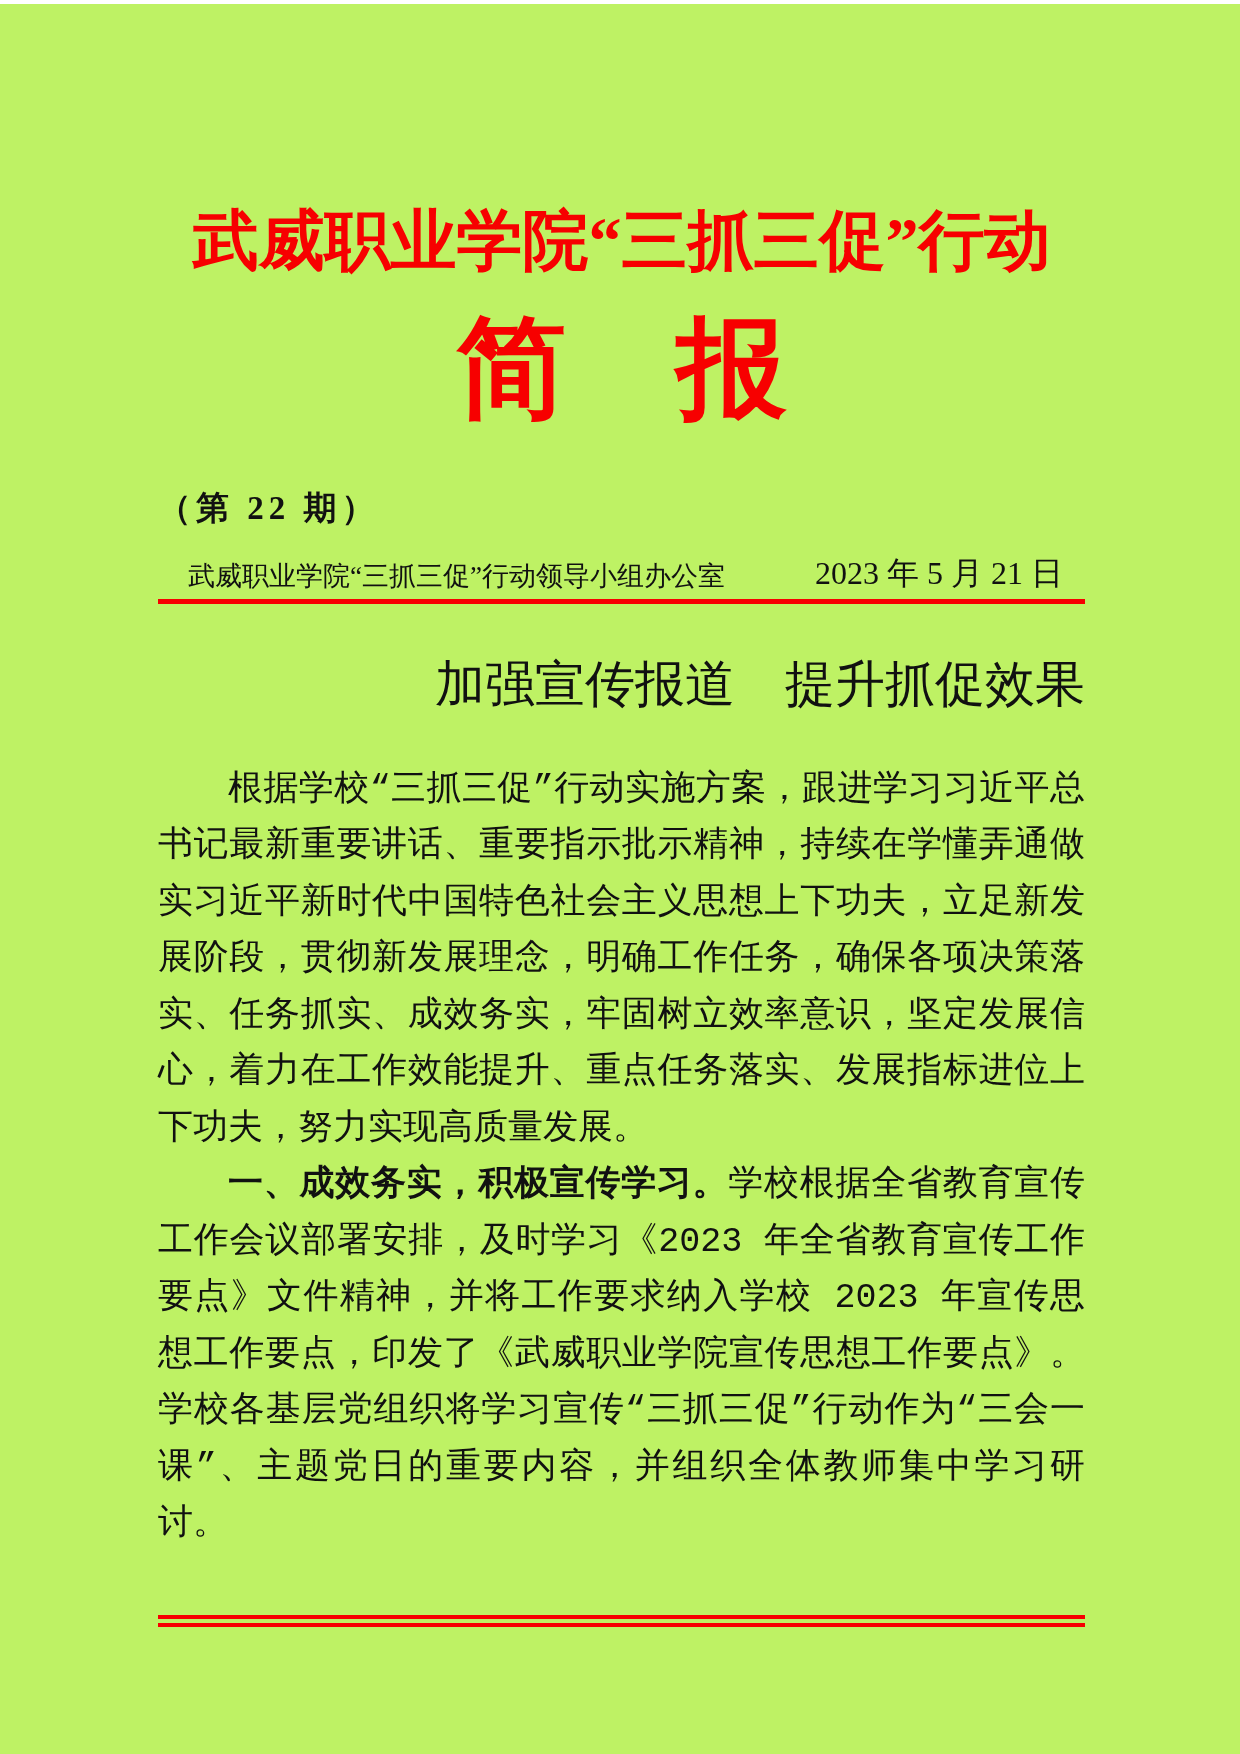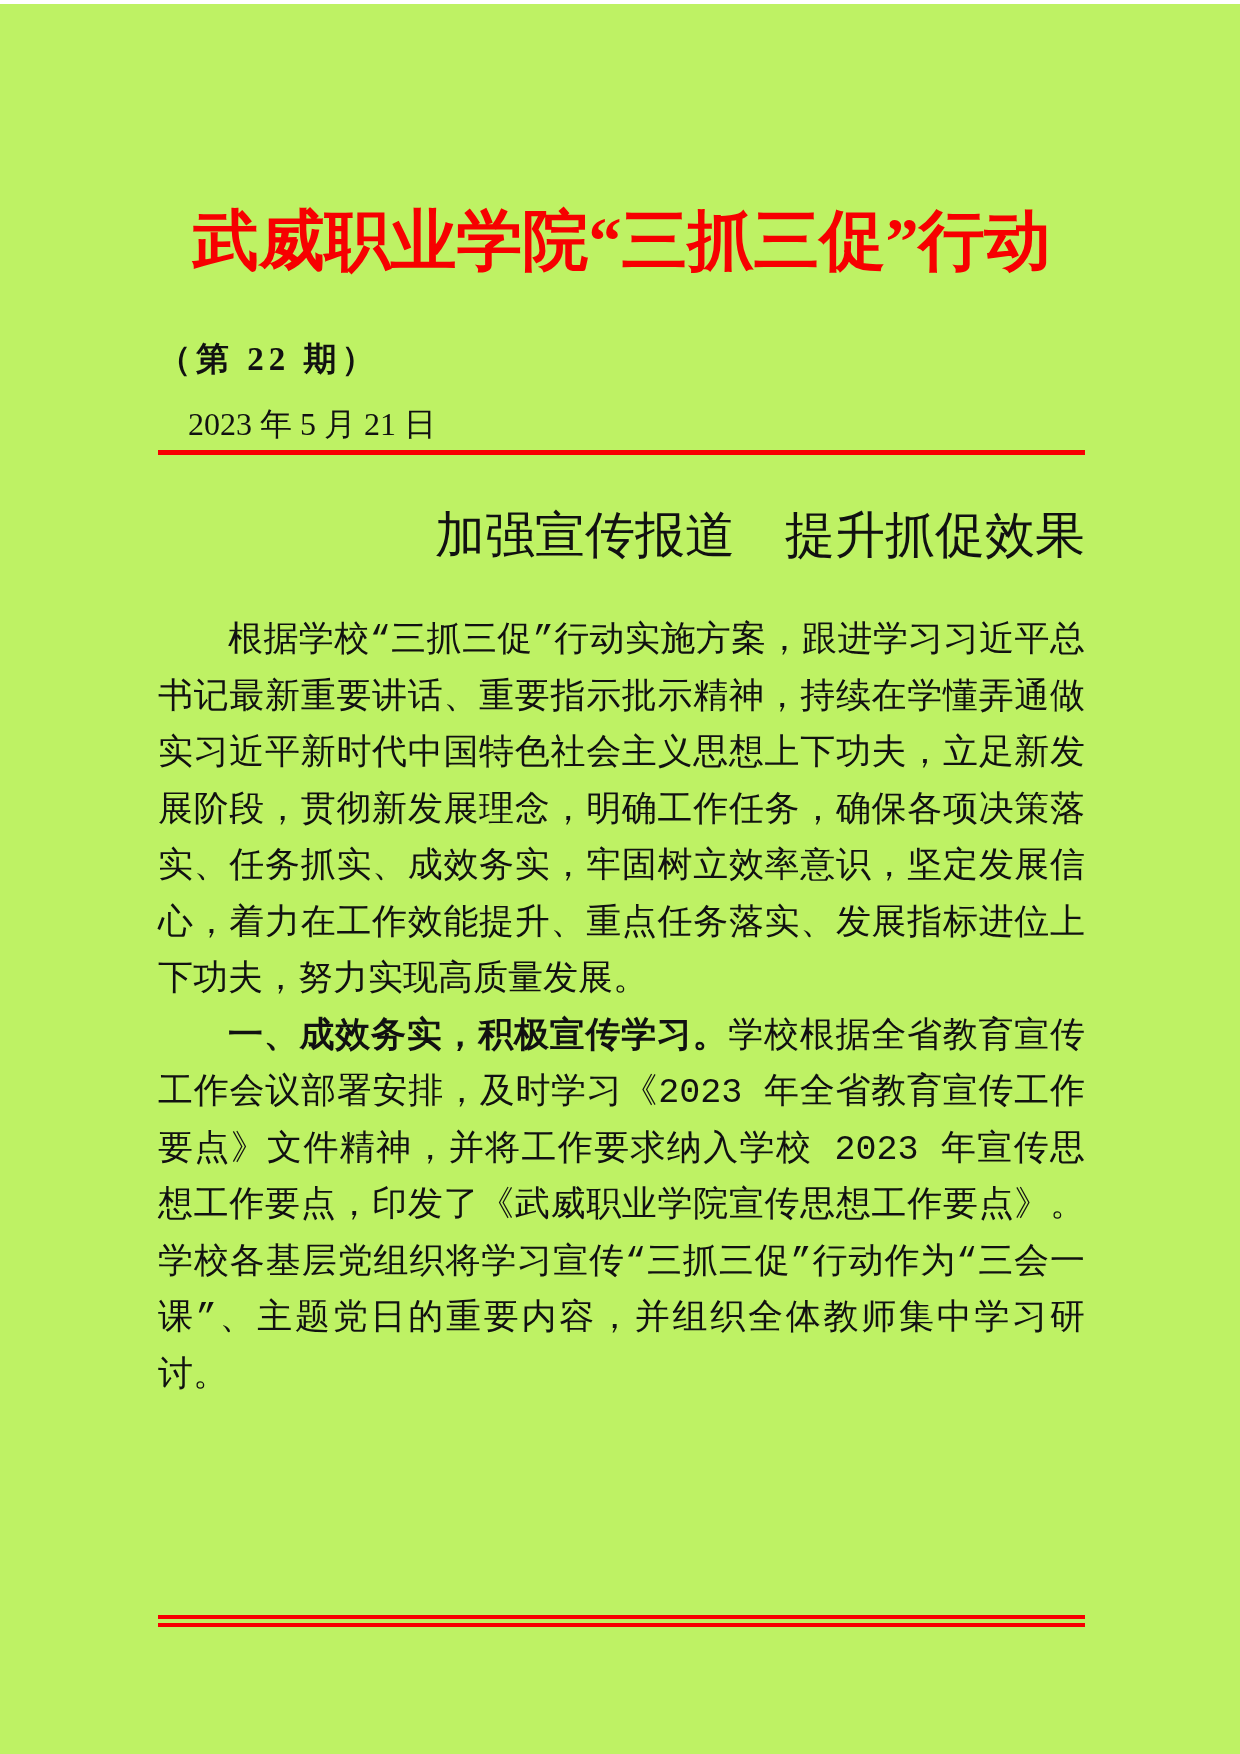--- a/index.html
+++ b/index.html
@@ -93,24 +93,26 @@
   }
 </style>
 </head>
 <body>
 
 <div class="page">
   <div class="content">
 
     <div class="masthead-line1">武威职业学院“三抓三促”行动</div>
 
+    <div class="masthead-line2">简　报</div>
 
     <div class="issue-no">（第 22 期）</div>
 
     <div class="meta-row">
+      <span class="meta-office">武威职业学院“三抓三促”行动领导小组办公室</span>
       <span class="meta-date">2023 年 5 月 21 日</span>
     </div>
 
     <div class="red-rule"></div>
 
     <div class="article-title">加强宣传报道　提升抓促效果</div>
 
     <div class="body-text">
       <p>根据学校“三抓三促”行动实施方案，跟进学习习近平总书记最新重要讲话、重要指示批示精神，持续在学懂弄通做实习近平新时代中国特色社会主义思想上下功夫，立足新发展阶段，贯彻新发展理念，明确工作任务，确保各项决策落实、任务抓实、成效务实，牢固树立效率意识，坚定发展信心，着力在工作效能提升、重点任务落实、发展指标进位上下功夫，努力实现高质量发展。</p>
       <p><span class="para-lead">一、成效务实，积极宣传学习。</span><span>学校根据全省教育宣传工作会议部署安排，及时学习《2023 年全省教育宣传工作要点》文件精神，并将工作要求纳入学校 2023 年宣传思想工作要点，印发了《武威职业学院宣传思想工作要点》。学校各基层党组织将学习宣传“三抓三促”行动作为“三会一课”、主题党日的重要内容，并组织全体教师集中学习研讨。</span></p>

